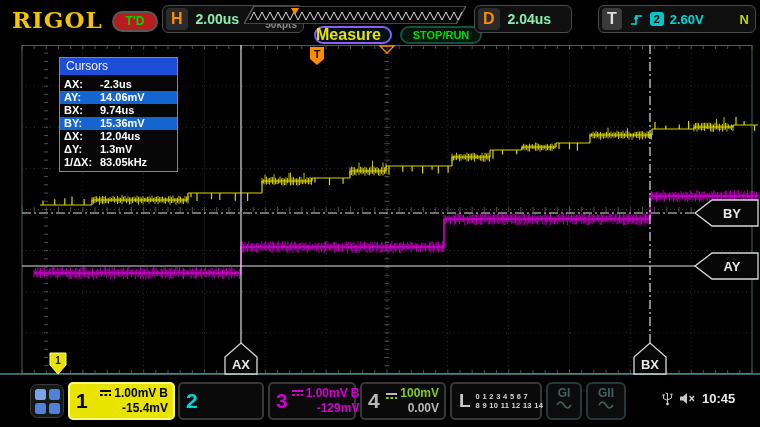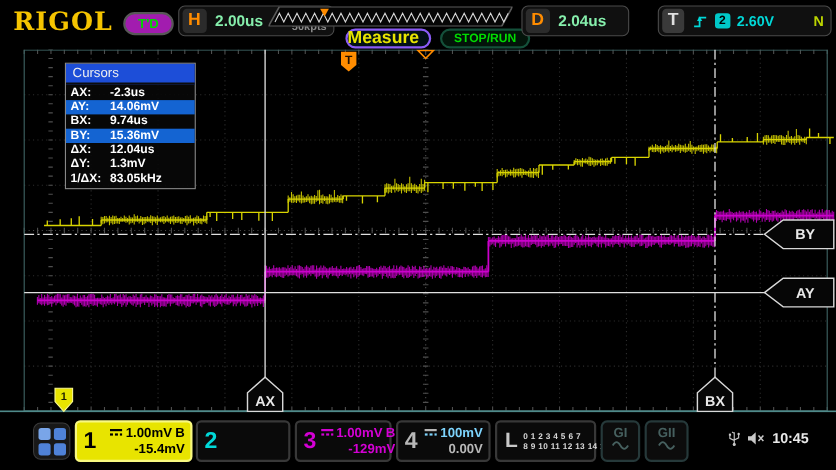--- a/index.html
+++ b/index.html
@@ -4,21 +4,21 @@
 <style>
   * { margin:0; padding:0; box-sizing:border-box; }
   html,body { width:760px; height:427px; background:#000; overflow:hidden;
               font-family:"Liberation Sans", sans-serif; }
   #screen { position:relative; width:636px; height:427px; background:#000; }
 
   
   .logo { position:absolute; left:12px; top:6px; font-family:"DejaVu Serif", serif;
           font-weight:bold; font-size:23px; color:#f5c400; letter-spacing:1px; }
   .trig-status { position:absolute; left:112px; top:11px; width:46px; height:21px;
-          background:#a21caf; border:2px solid #585858; border-radius:11px;
+          background:#b91c1c; border:2px solid #585858; border-radius:11px;
           color:#00d800; font-weight:bold; font-size:12px; text-align:center; line-height:17px; }
   .hbox { position:absolute; top:5px; height:28px; background:#101010;
           border:1px solid #4a4a4a; border-radius:6px; display:flex; align-items:center; }
   .hbox .tab { height:22px; margin:0 4px 0 3px; padding:0 5px; background:#2b2b2b;
           border-radius:4px; font-weight:bold; font-size:16px; line-height:22px; }
   #h-box { left:162px; width:142px; }
   #h-box .tab { color:#ff8c00; }
   .h-val { color:#86efac; font-weight:bold; font-size:14px; margin-left:4px; }
   .srate { position:absolute; right:6px; top:2px; text-align:right; color:#8a8a8a;
            font-size:10px; line-height:11px; font-weight:bold; }
@@ -246,21 +246,21 @@
         <span>B</span>
         </span>
       <span class="l2" style="color: rgb(212, 0, 212);">
           <span>-129mV</span>
         </span>
     </span>
   </div>
   <div class="chbox" id="ch3" style="left:360px;width:86px;">
     <span class="num" style="color: rgb(184, 184, 184);">4</span>
     <span class="vals">
-      <span class="l1" style="color: #7dd3fc;">
+      <span class="l1" style="color: #84cc16; align-items: flex-end;">
           <span class="coup">
             <i style="background: rgb(184, 184, 184);"></i>
             <i style="background: rgb(184, 184, 184);"></i>
           </span>
         <span>100mV</span>
         </span>
       <span class="l2" style="color: rgb(184, 184, 184);">
           <span>0.00V</span>
         </span>
     </span>

